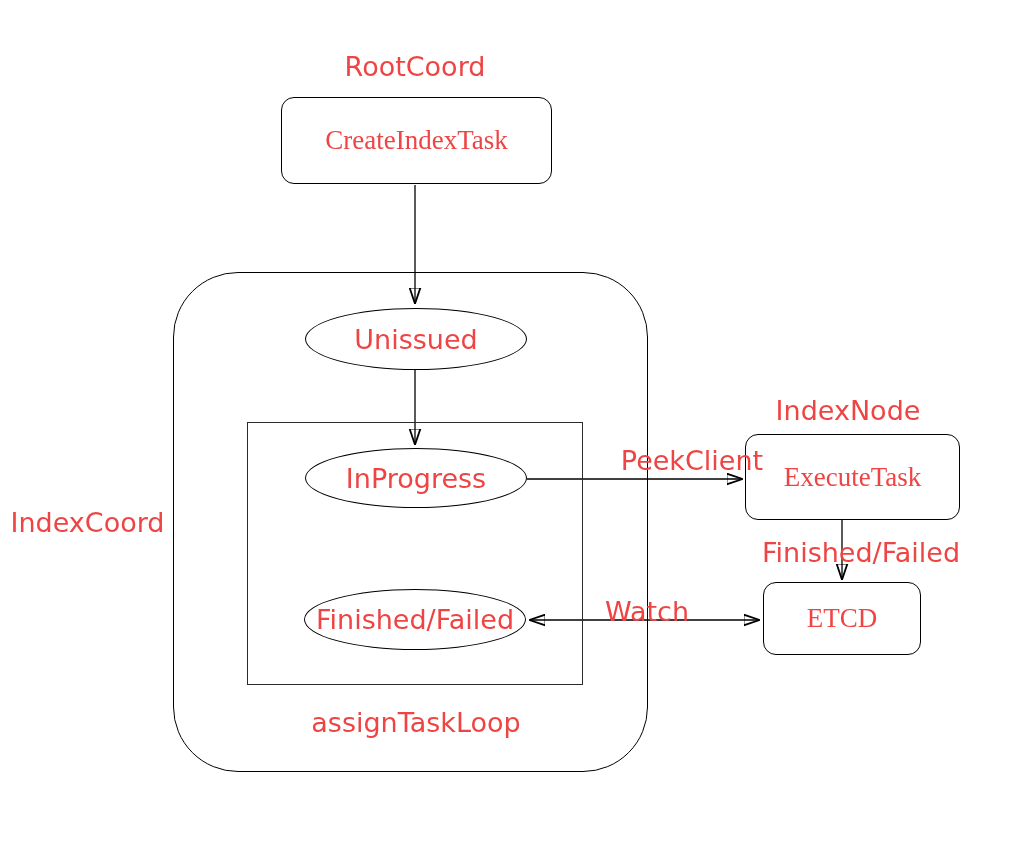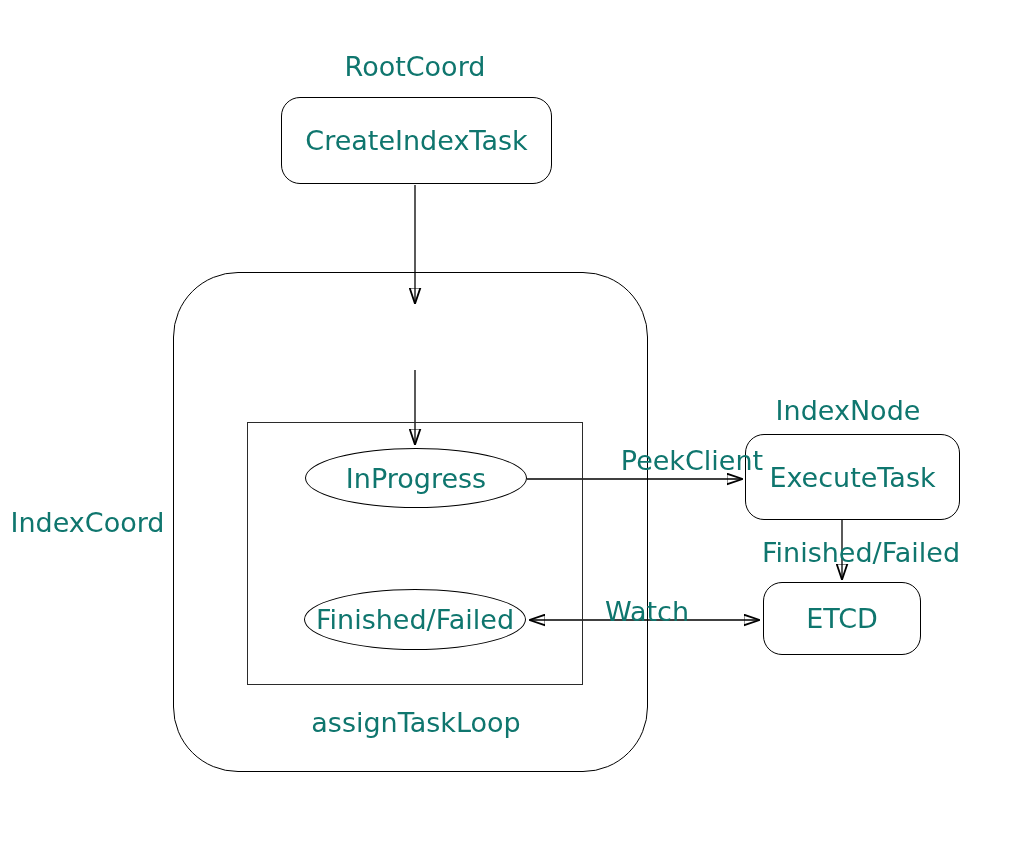--- a/index.html
+++ b/index.html
@@ -7,21 +7,21 @@
     padding: 0;
     background: #ffffff;
   }
   .diagram {
     position: relative;
     width: 1014px;
     height: 848px;
     background: #ffffff;
     font-family: "DejaVu Sans", "Liberation Sans", sans-serif;
     font-size: 27px;
-    color: #0f766e;
+    color: #ef4444;
     overflow: hidden;
   }
   .connectors {
     position: absolute;
     left: 0;
     top: 0;
     width: 1014px;
     height: 848px;
   }
   .connectors path {
@@ -34,21 +34,22 @@
     box-sizing: border-box;
     display: flex;
     align-items: center;
     justify-content: center;
     background: #ffffff;
     border: 1.5px solid #000000;
     text-align: center;
     white-space: nowrap;
   }
   .rounded-box {
-    border-radius: 19px;
+    border-radius: 13px;
+    font-family: Liberation Serif, serif;
   }
   .ellipse {
     border-radius: 50%;
     border-width: 1.3px;
   }
   .container-outer {
     position: absolute;
     box-sizing: border-box;
     left: 173px;
     top: 272px;
@@ -113,20 +114,23 @@
 
   <div class="txt lbl-rootcoord">RootCoord</div>
   <div class="txt lbl-indexcoord">IndexCoord</div>
   <div class="txt lbl-assignloop">assignTaskLoop</div>
   <div class="txt lbl-indexnode">IndexNode</div>
 
   <div class="node rounded-box box-createindextask">
     <span>CreateIndexTask</span>
   </div>
 
+  <div class="node ellipse ellipse-unissued">
+    <span>Unissued</span>
+  </div>
 
   <div class="node ellipse ellipse-inprogress">
     <span>InProgress</span>
   </div>
 
   <div class="node ellipse ellipse-finished">
     <span>Finished/Failed</span>
   </div>
 
   <div class="node rounded-box box-executetask">

